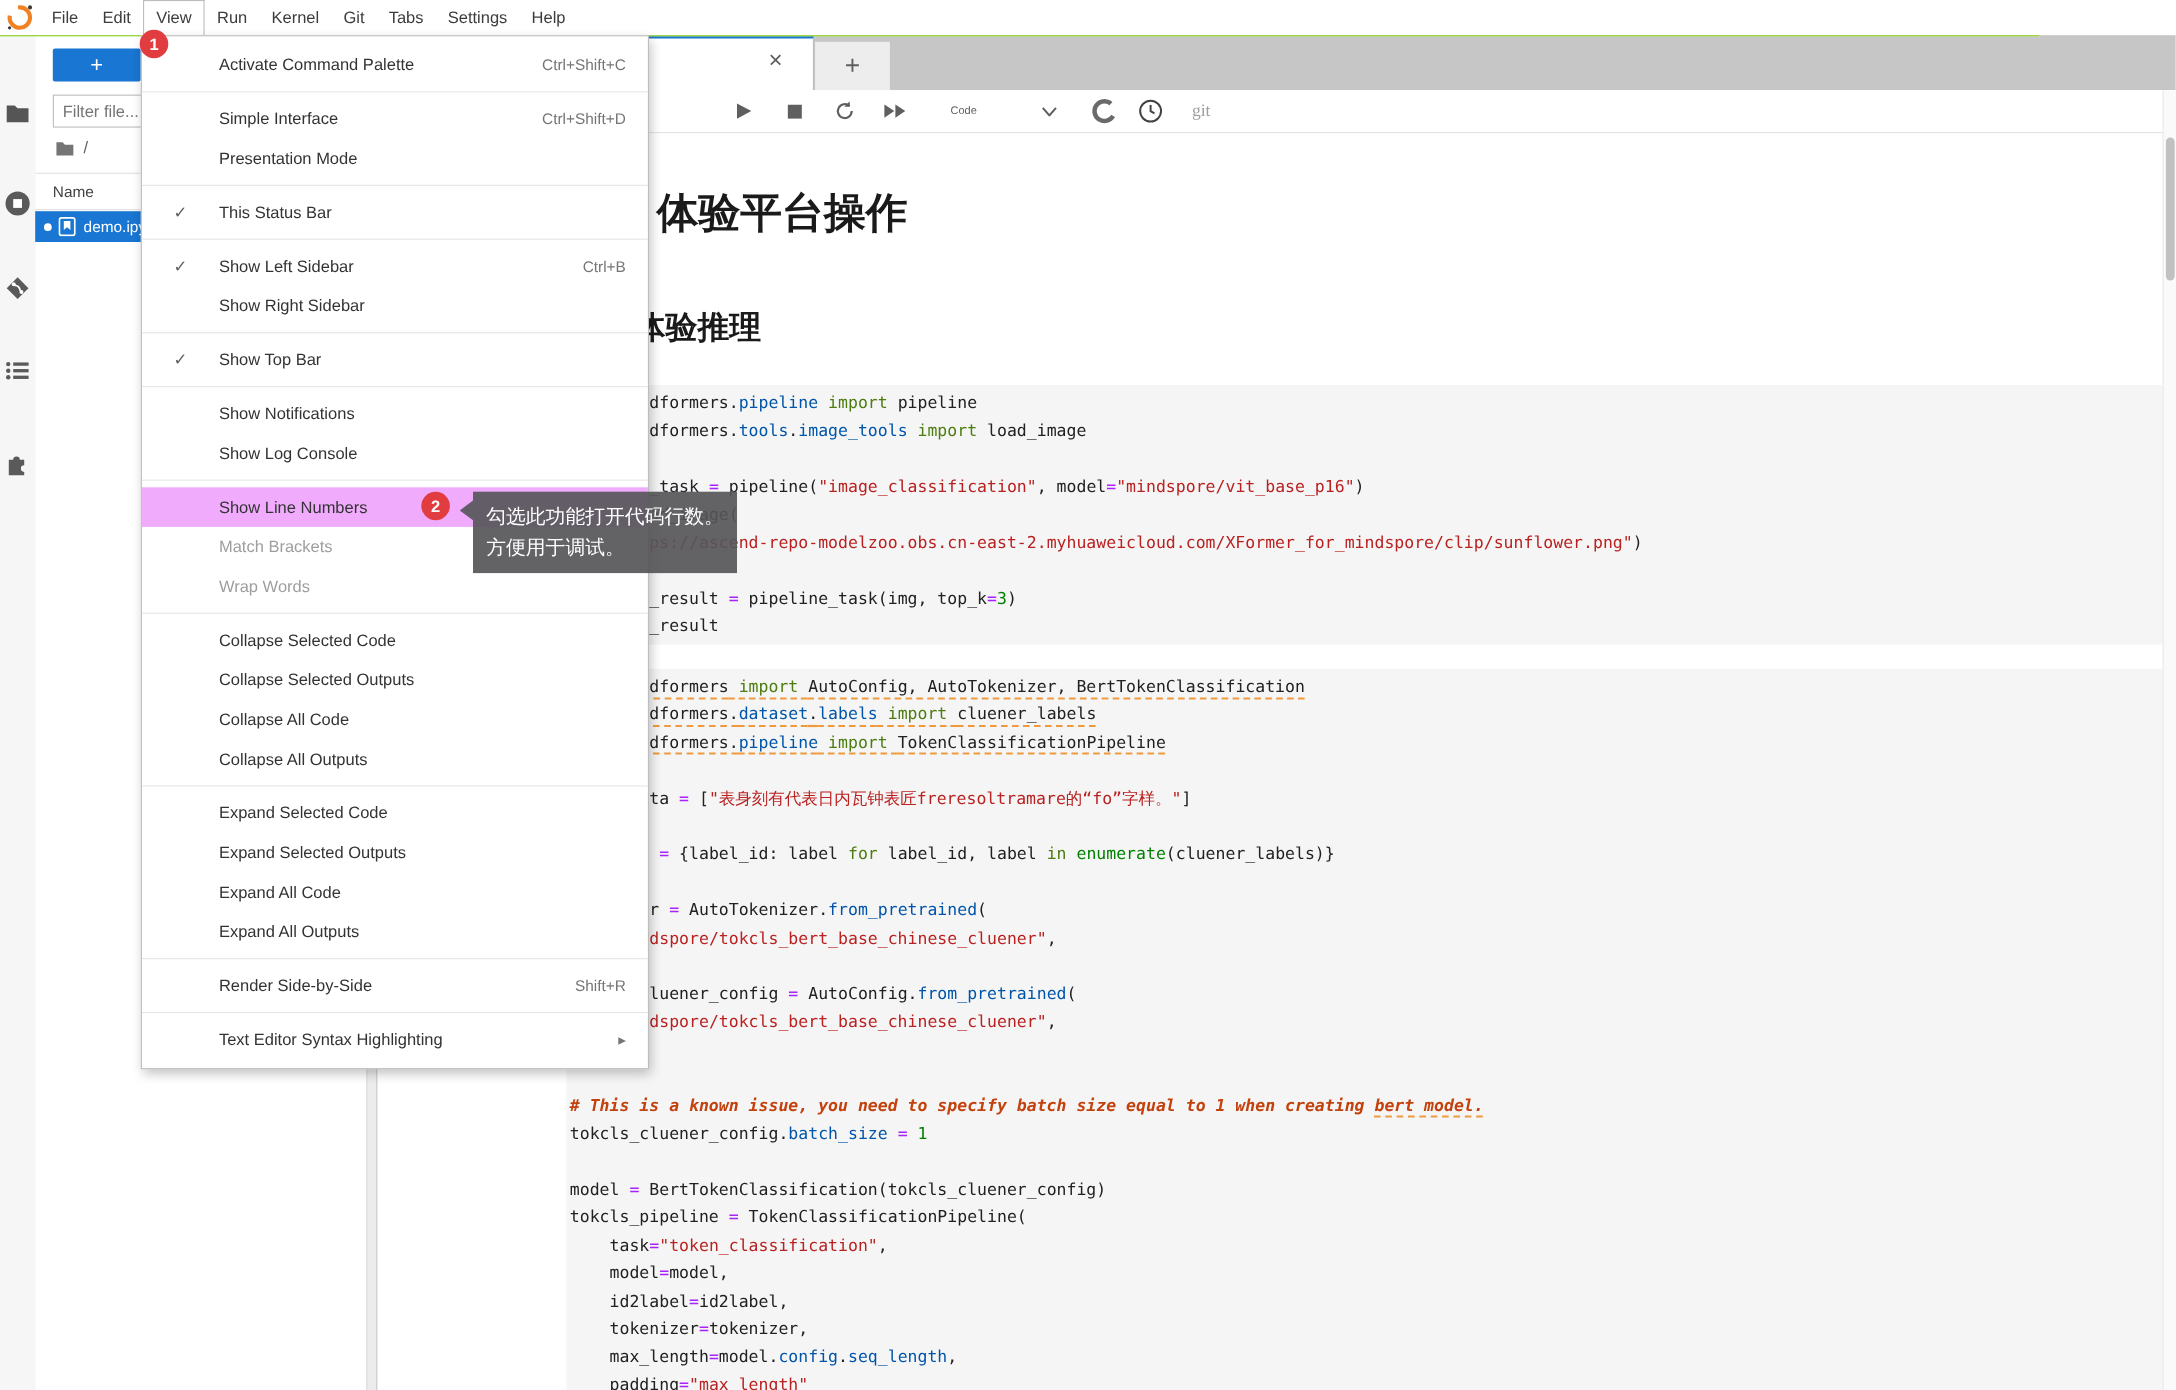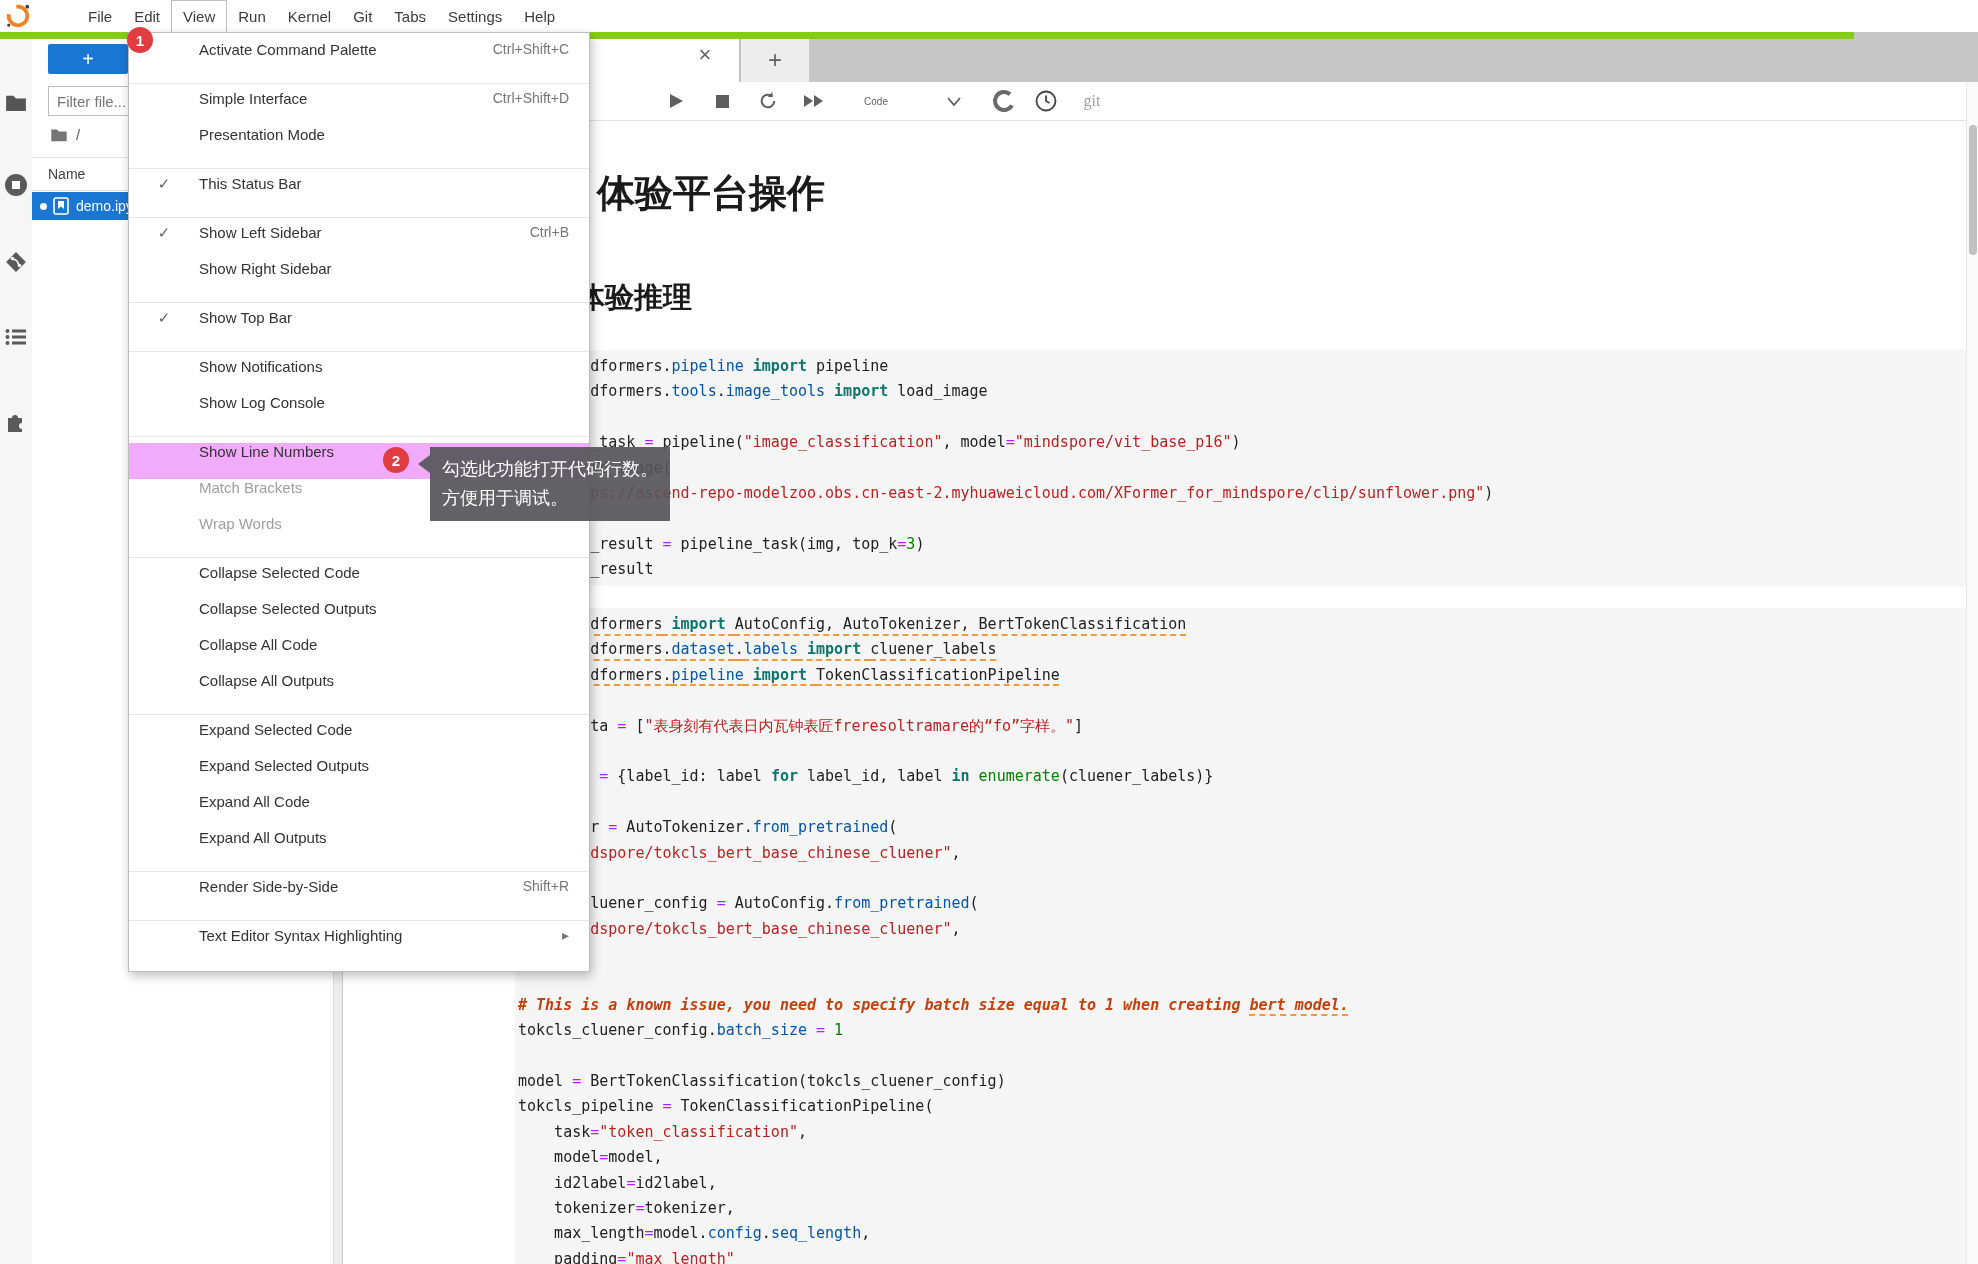--- a/index.html
+++ b/index.html
@@ -1,20 +1,20 @@
 <!DOCTYPE html>
 <html><head>
 <meta charset="utf-8">
 <style>
   html,body{margin:0;padding:0;}
   body{width:1978px;height:1264px;position:relative;overflow:hidden;background:#fff;
        font-family:"Liberation Sans",sans-serif;color:#212121;}
   
   .menubar{position:absolute;left:0;top:0;width:1854px;height:32px;background:#fff;
-           border-bottom:7px solid #84cc16;display:flex;align-items:stretch;z-index:40;gap:41px;}
+           border-bottom:1px solid #84cc16;display:flex;align-items:stretch;z-index:40;}
   .logo{width:36px;display:flex;align-items:center;justify-content:center;}
   .mb-items{display:flex;align-items:stretch;}
   .mb-item{padding:0 11px;display:flex;align-items:center;font-size:15px;color:#3c3c3c;cursor:default;}
   .mb-item.active{background:#fff;border:1px solid #bdbdbd;border-bottom:none;position:relative;z-index:60;}
   
   .actbar{position:absolute;left:0;top:32px;width:32px;height:1232px;background:#f6f6f6;
           border-right:1px solid #e2e2e2;z-index:5;}
   .act-icon{width:32px;height:34px;display:flex;align-items:center;justify-content:center;position:absolute;}
   
   .filepanel{position:absolute;left:32px;top:32px;width:301px;height:1232px;background:#fff;z-index:5;}
@@ -49,36 +49,36 @@
   .content{position:absolute;left:341px;top:120px;width:1625px;height:915px;background:#fff;z-index:1;}
   .h1{position:absolute;left:256px;top:48px;font-size:38px;font-weight:bold;color:#1a1a1a;}
   .h2{position:absolute;left:235px;top:158px;font-size:29px;font-weight:bold;color:#1a1a1a;}
   .cellbg{position:absolute;left:174px;width:1451px;background:#f5f5f5;}
   #cell1{top:230px;height:236px;}
   #cell2{top:488px;height:656px;}
   .codewrap{position:absolute;left:3px;top:4px;right:0;font-family:"DejaVu Sans Mono",monospace;
             font-size:15px;}
   .cl{height:25.4px;line-height:25.4px;white-space:pre;}
   .cl.u{text-decoration:underline dashed #f09a3e 2px;text-underline-offset:5px;}
-  .tok-kw{color:#0f766e;font-weight:bold;}
+  .tok-kw{color:#4d7c0f;font-weight:normal;}
   .tok-t{color:#212121;}
   .tok-prop{color:#0055aa;}
   .tok-str{color:#ba2121;}
   .tok-op{color:#aa22ff;}
   .tok-num{color:#008000;}
   .tok-builtin{color:#008000;}
   .tok-com,.tok-comu{color:#c2410c;font-style:italic;font-weight:bold;}
   .tok-comu{text-decoration:underline dashed #f09a3e 2px;text-underline-offset:5px;}
   .nb-scroll{position:absolute;left:1966px;top:82px;width:12px;height:1182px;background:#fafafa;
              border-left:1px solid #e8e8e8;z-index:4;}
   .nb-thumb{position:absolute;left:2px;top:43px;width:8px;height:130px;background:#c1c1c1;border-radius:4px;}
   
   .dropdown{position:absolute;left:128px;top:32px;width:462px;background:#fff;border:1px solid #bdbdbd;
             box-shadow:2px 4px 10px rgba(0,0,0,.25);z-index:50;padding:8px 0;box-sizing:border-box;}
-  .mi{height:36px;display:flex;align-items:flex-start;font-size:15px;color:#333;position:relative;}
+  .mi{height:36px;display:flex;align-items:center;font-size:15px;color:#333;position:relative;}
   .mi .chk{width:70px;text-align:center;color:#5f5f5f;font-size:15px;flex:none;}
   .mi .lbl{flex:1;}
   .mi .sc{padding-right:20px;color:#757575;font-size:14px;}
   .mi.dis{color:#9e9e9e;}
   .mi.hl{background:#f0abfc;}
   .msep{height:1px;background:#e5e5e5;margin:6px 0;}
   
   .badge{position:absolute;width:26px;height:26px;border-radius:50%;background:#e13c40;color:#fff;
          font-size:15px;font-weight:bold;display:flex;align-items:center;justify-content:center;z-index:70;}
   #badge1{left:127px;top:27px;}

